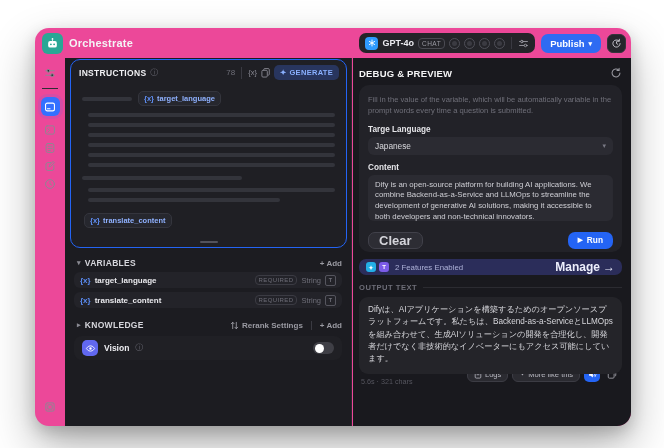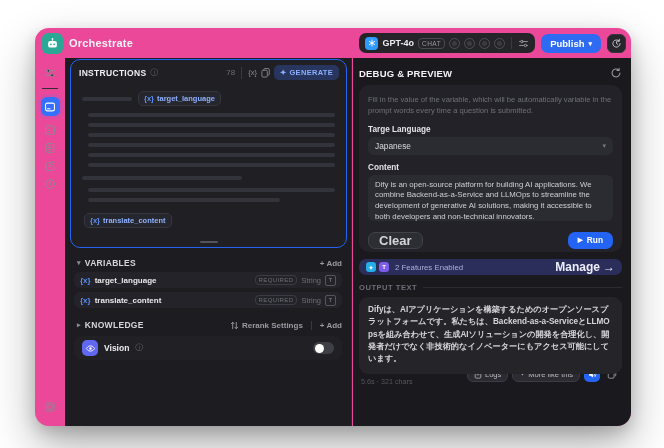--- a/index.html
+++ b/index.html
@@ -128,21 +128,21 @@
     align-items:center;padding:0 7px;gap:4px;cursor:pointer;}
   .f-ic{width:10px;height:10px;border-radius:3px;display:flex;align-items:center;justify-content:center;
     color:#fff;font-size:6px;font-weight:bold;}
   .f-ic.c1{background:#23aee6;}
   .f-ic.c2{background:#7c5ce8;margin-left:-1px;}
   .f-text{color:#aeb2d8;font-size:7.8px;margin-left:2px;flex:1;}
   .manage{color:#eceefb;font-size:12px;font-weight:bold;display:flex;gap:3px;align-items:center;}
   .out-head{margin-top:8px;display:flex;align-items:center;gap:6px;}
   .out-title{color:#6e6e78;font-size:7.6px;font-weight:bold;letter-spacing:.5px;}
   .out-line{flex:1;height:1px;background:#2b2b31;}
-  .bubble{margin-top:5px;background:#242429;border-radius:9px;padding:7px 9px 9px;position:relative;font-weight:bold;}
+  .bubble{margin-top:5px;background:#242429;border-radius:9px;padding:7px 9px 9px;position:relative;}
   .bubble-text{color:#d6d6db;font-size:8.2px;line-height:1.5;word-break:break-all;}
   .out-foot{display:flex;align-items:flex-start;margin-top:-8px;padding:0 2px;}
   .stats{color:#55555e;font-size:7.2px;padding-top:11px;flex:1;}
   .tools{display:flex;align-items:center;gap:4px;}
   .pill-btn{height:15px;background:#2b2b31;border:1px solid #3c3c44;border-radius:6px;color:#b8b8c0;
     font-size:7.6px;display:flex;align-items:center;gap:3px;padding:0 6px;font-family:inherit;cursor:pointer;}
   .sq-btn{width:16px;height:16px;border-radius:5px;display:flex;align-items:center;justify-content:center;
     border:none;padding:0;cursor:pointer;background:transparent;}
   .sq-btn.speaker{background:#2464f4;}
   svg{display:block;}

